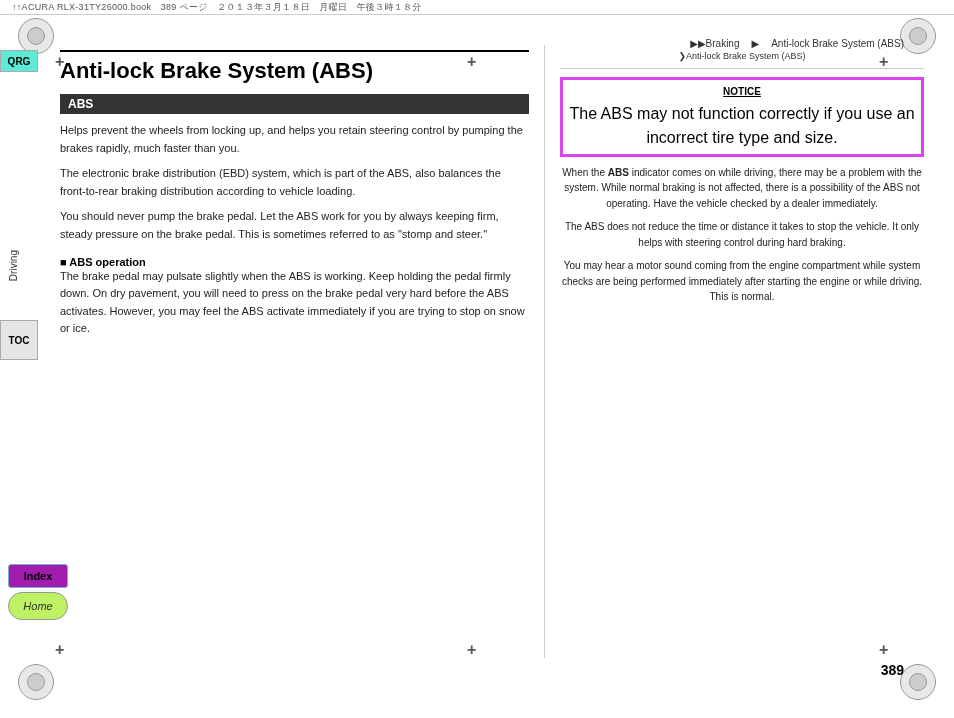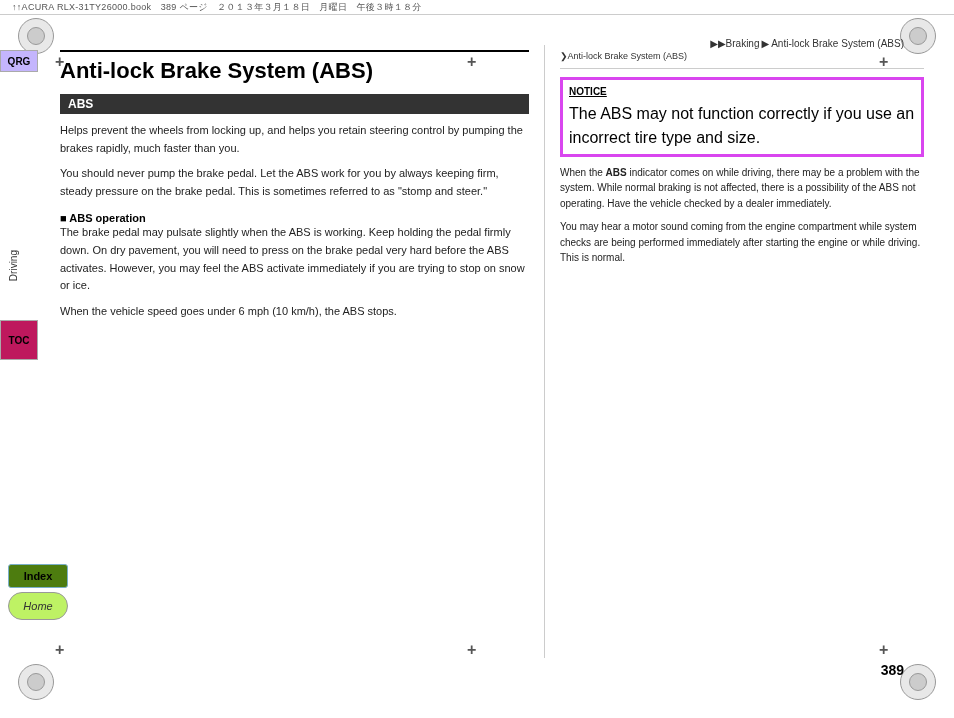--- a/index.html
+++ b/index.html
@@ -81,48 +81,48 @@
 
     
     .breadcrumb-bar {
       position: absolute;
       top: 38px;
       right: 50px;
       font-size: 10px;
       color: #333;
       display: flex;
       align-items: center;
-      gap: 2px;
+      gap: 12px;
     }
     .breadcrumb-arrow {
       font-size: 10px;
       color: #333;
     }
     .qrg-tab {
       position: absolute;
       top: 50px;
       left: 0;
       width: 38px;
       height: 22px;
-      background: #c4b5fd;
+      background: #5eead4;
       border: 1px solid #aaa;
       display: flex;
       align-items: center;
       justify-content: center;
       font-size: 10px;
       font-weight: bold;
       cursor: pointer;
     }
     .toc-tab {
       position: absolute;
       top: 320px;
       left: 0;
       width: 38px;
       height: 40px;
-      background: #be185d;
+      background: #e5e5e5;
       border: 1px solid #aaa;
       display: flex;
       align-items: center;
       justify-content: center;
       font-size: 10px;
       font-weight: bold;
       cursor: pointer;
     }
     .driving-label {
       position: absolute;
@@ -135,21 +135,21 @@
       transform: rotate(180deg);
     }
 
     
     .index-btn {
       position: absolute;
       bottom: 130px;
       left: 8px;
       width: 60px;
       height: 24px;
-      background: #4d7c0f;
+      background: #a21caf;
       border: 1px solid #7aafc8;
       border-radius: 3px;
       display: flex;
       align-items: center;
       justify-content: center;
       font-size: 11px;
       font-weight: bold;
       cursor: pointer;
       color: #000;
     }
@@ -199,20 +199,21 @@
       padding: 5px 15px 5px 5px;
       border-right: 1px solid #ccc;
     }
 
     
     .right-col {
       flex: 1;
       padding: 5px 10px 5px 15px;
       font-size: 10px;
       line-height: 1.5;
+      text-align: center;
     }
 
     
     .page-title {
       font-size: 22px;
       font-weight: bold;
       color: #000;
       margin-bottom: 10px;
       border-top: 2px solid #000;
       padding-top: 6px;
@@ -333,38 +334,39 @@
 <div class="main-content">
 
   <div class="left-col">
     <div class="page-title">Anti-lock Brake System (ABS)</div>
 
     <div class="section-header">
       <span>ABS</span>
     </div>
 
     <p class="body-text">Helps prevent the wheels from locking up, and helps you retain steering control by pumping the brakes rapidly, much faster than you.</p>
+    <p class="body-text">The electronic brake distribution (EBD) system, which is part of the ABS, also balances the front-to-rear braking distribution according to vehicle loading.</p>
     <p class="body-text">You should never pump the brake pedal. Let the ABS work for you by always keeping firm, steady pressure on the brake pedal. This is sometimes referred to as "stomp and steer."</p>
 
     <div class="subsection-header">ABS operation</div>
 
     <p class="body-text">The brake pedal may pulsate slightly when the ABS is working. Keep holding the pedal firmly down. On dry pavement, you will need to press on the brake pedal very hard before the ABS activates. However, you may feel the ABS activate immediately if you are trying to stop on snow or ice.</p>
-    <p class="body-text">When the vehicle speed goes under 6 mph (10 km/h), the ABS stops.</p>
   </div>
 
   <div class="right-col">
     <div class="right-breadcrumb">❯Anti-lock Brake System (ABS)</div>
 
     <div class="notice-box">
       <div class="notice-title">NOTICE</div>
       <p style="font-size:16px; line-height:1.5;">The ABS may not function correctly if you use an incorrect tire type and size.</p>
     </div>
 
     <p class="right-para">
       <span>When the </span><strong>ABS</strong><span> indicator comes on while driving, there may be a problem with the system. While normal braking is not affected, there is a possibility of the ABS not operating. Have the vehicle checked by a dealer immediately.</span>
     </p>
 
+    <p class="right-para">The ABS does not reduce the time or distance it takes to stop the vehicle. It only helps with steering control during hard braking.</p>
 
 
 
     <p class="right-para">You may hear a motor sound coming from the engine compartment while system checks are being performed immediately after starting the engine or while driving. This is normal.</p>
   </div>
 </div>
 
 </body></html>

